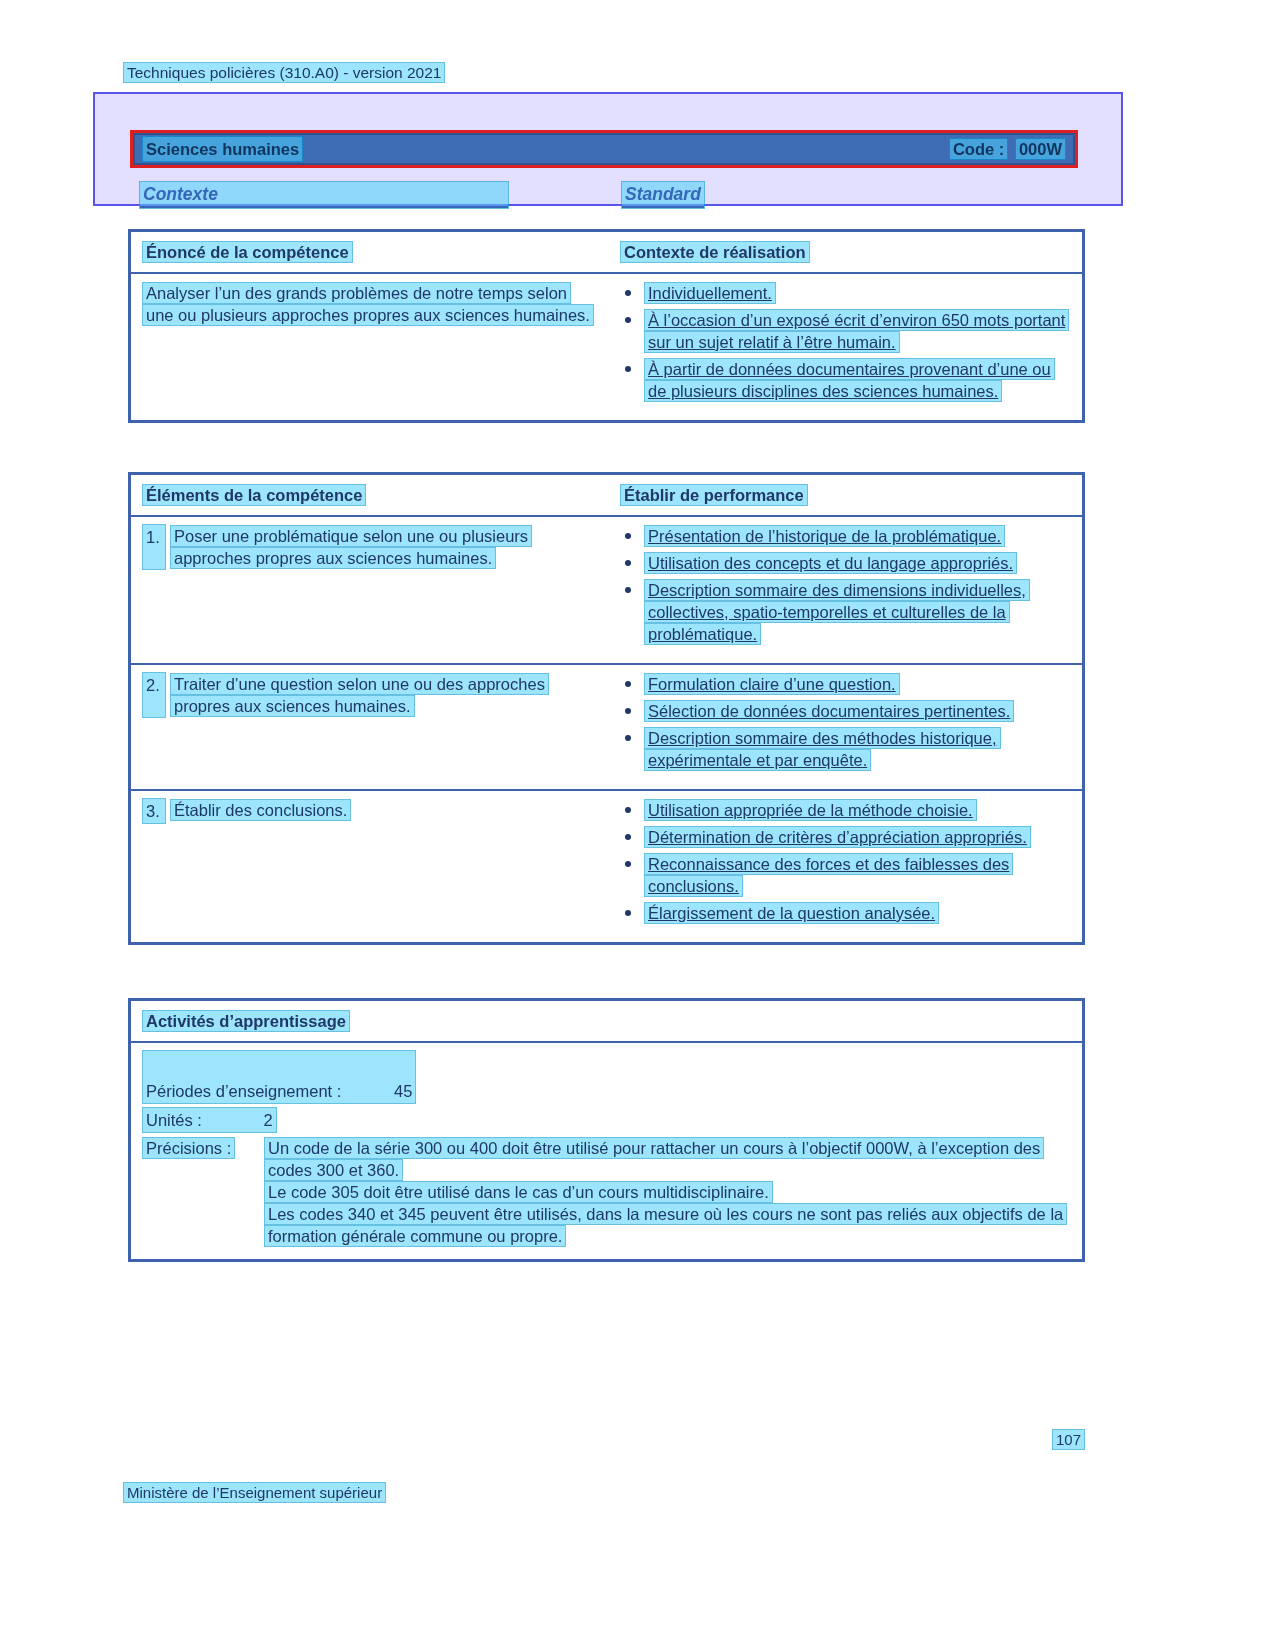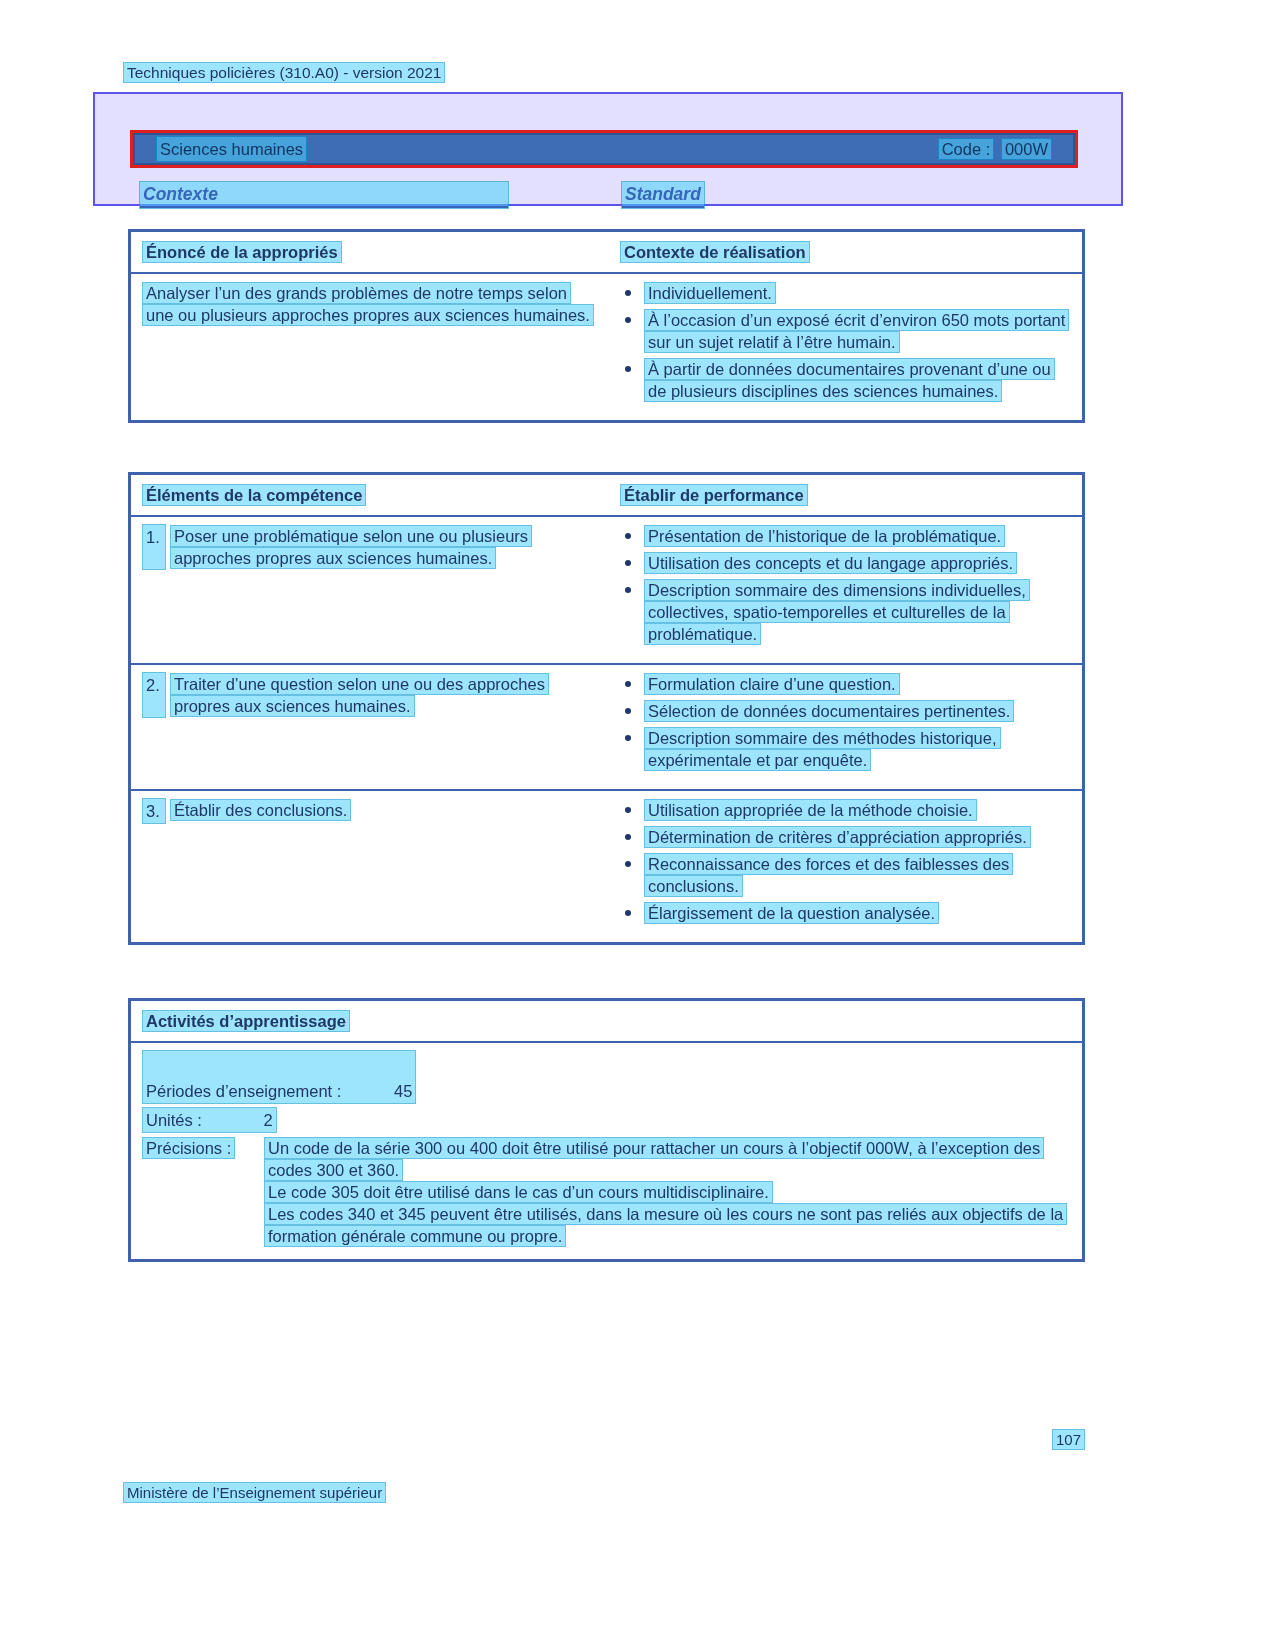--- a/index.html
+++ b/index.html
@@ -21,21 +21,21 @@
   .overlay-box {
     position: absolute; left: 93px; top: 92px; width: 1030px; height: 114px;
     background: rgba(182, 172, 252, 0.38); border: 2px solid #5B54E8;
   }
 
   .banner {
     position: absolute; left: 130px; top: 130px; width: 948px; height: 38px;
     background: #3E6DB5; border: 3px solid #DF1F1F;
     box-shadow: inset 0 0 0 2px #2E538F;
     display: flex; align-items: center; justify-content: space-between;
-    padding: 0 24px; color: #12355F; font-weight: normal;
+    padding: 0 10px; color: #12355F; font-weight: bold;
   }
   .banner-code .hl { margin-left: 4px; }
 
   .headings { position: absolute; left: 140px; top: 182px; width: 940px; height: 26px; }
   .heading-objectif {
     display: inline-block; width: 368px;
     font-weight: bold; font-style: italic; font-size: 17.5px; color: #3566B8;
     border-bottom: 2px solid #3566B8;
   }
   .heading-standard {
@@ -53,21 +53,21 @@
   .tbl-header { border-bottom: 2px solid #3E63AC; }
   .hcell { padding: 9px 8px 9px 12px; font-weight: bold; }
   .cell-l { padding: 8px 14px 10px 12px; }
   .cell-r { padding: 8px 16px 10px 8px; }
   .tbl-row { border-bottom: 2px solid #3E63AC; }
   .tbl-row:last-child { border-bottom: none; }
 
   .stmt { margin: 0; }
 
   ul.bullets { margin: 0; padding: 0; list-style: none; }
-  .bullets li { position: relative; padding-left: 28px; margin-bottom: 5px; }
+  .bullets li { position: relative; padding-left: 28px; margin-bottom: 5px; text-decoration: underline; }
   .bullets li:last-child { margin-bottom: 8px; }
   .bullets li::before {
     content: ""; position: absolute; left: 8px; top: 8px;
     width: 6px; height: 6px; border-radius: 50%; background: #1F3868;
   }
 
   .numbered { display: flex; }
   .numbered .num { flex: 0 0 22px; margin-right: 6px; }
   .numbered .ntext { flex: 1; }
 
@@ -105,21 +105,21 @@
   </div>
 
   <div class="headings">
     <span class="hl heading-objectif">Contexte</span>
     <span class="hl heading-standard">Standard</span>
   </div>
 
   <section class="tbl tbl1">
     <div class="grid2 tbl-header">
       <div class="hcell">
-        <span class="hl">Énoncé de la appropriés</span>
+        <span class="hl">Énoncé de la compétence</span>
       </div>
       <div class="hcell">
         <span class="hl">Contexte de réalisation</span>
       </div>
     </div>
     <div class="grid2">
       <div class="cell-l">
         <p class="stmt">
           <span class="hl">Analyser l’un des grands problèmes de notre temps selon une ou plusieurs approches propres aux sciences humaines.</span>
         </p>

